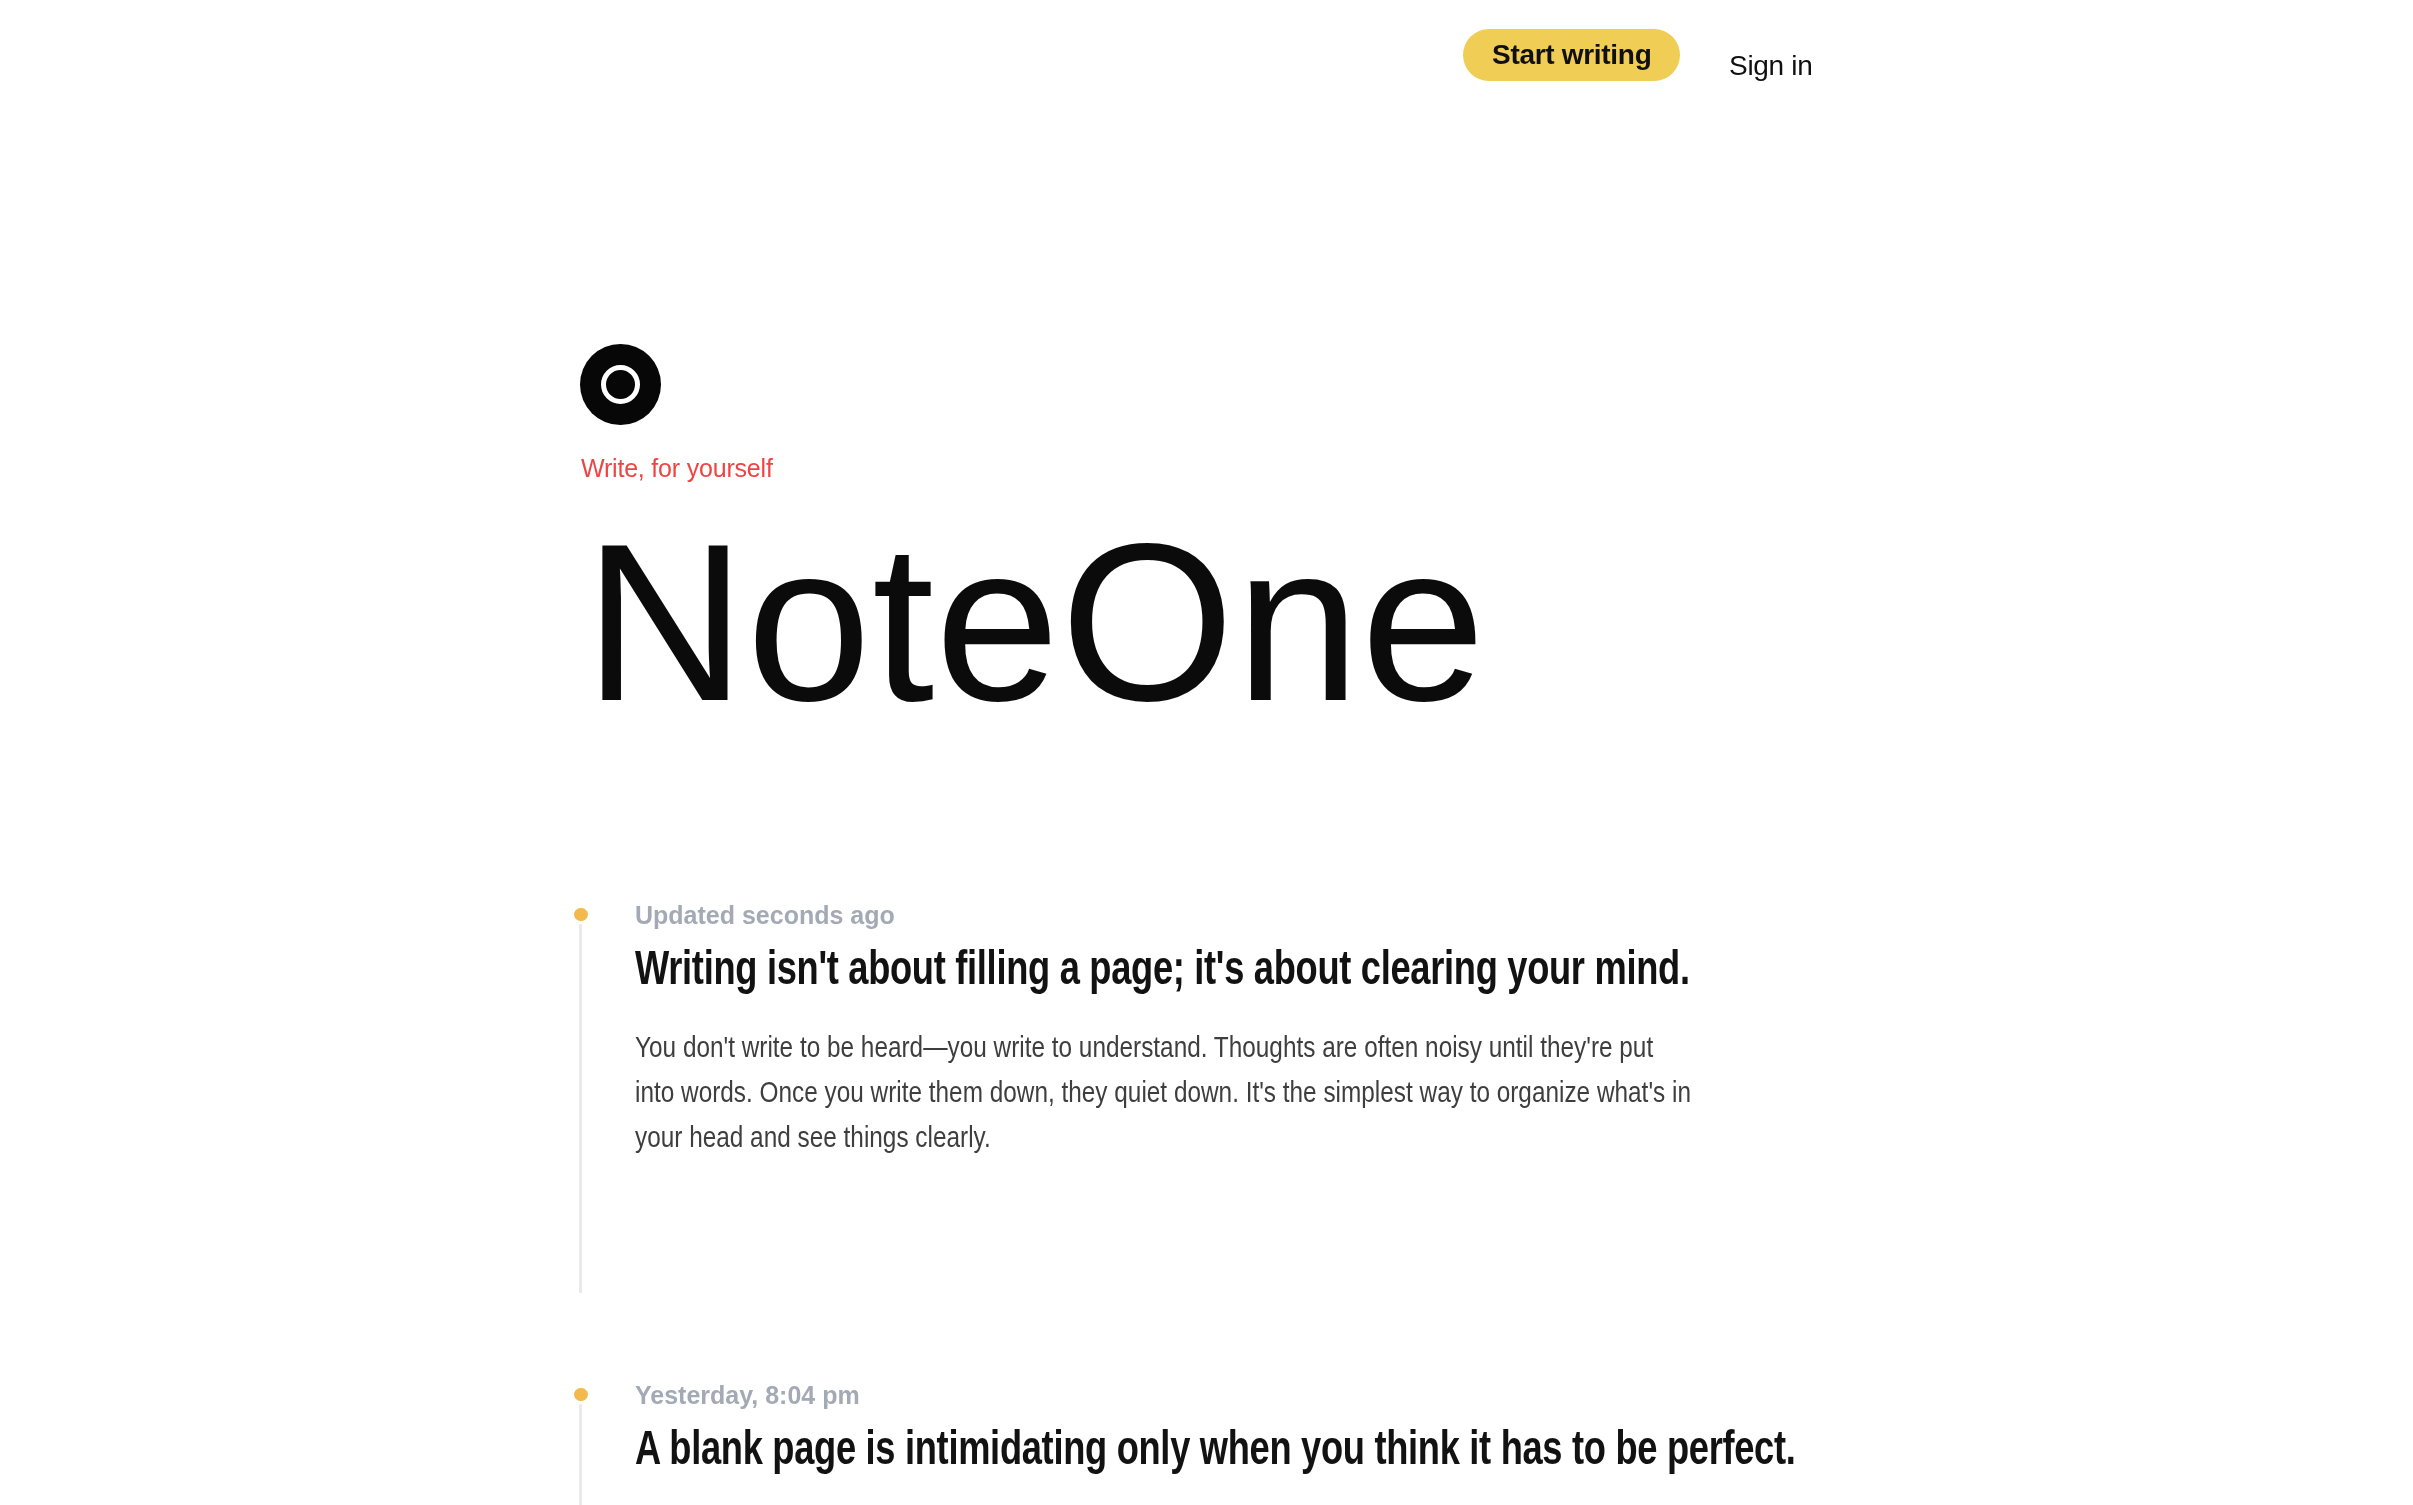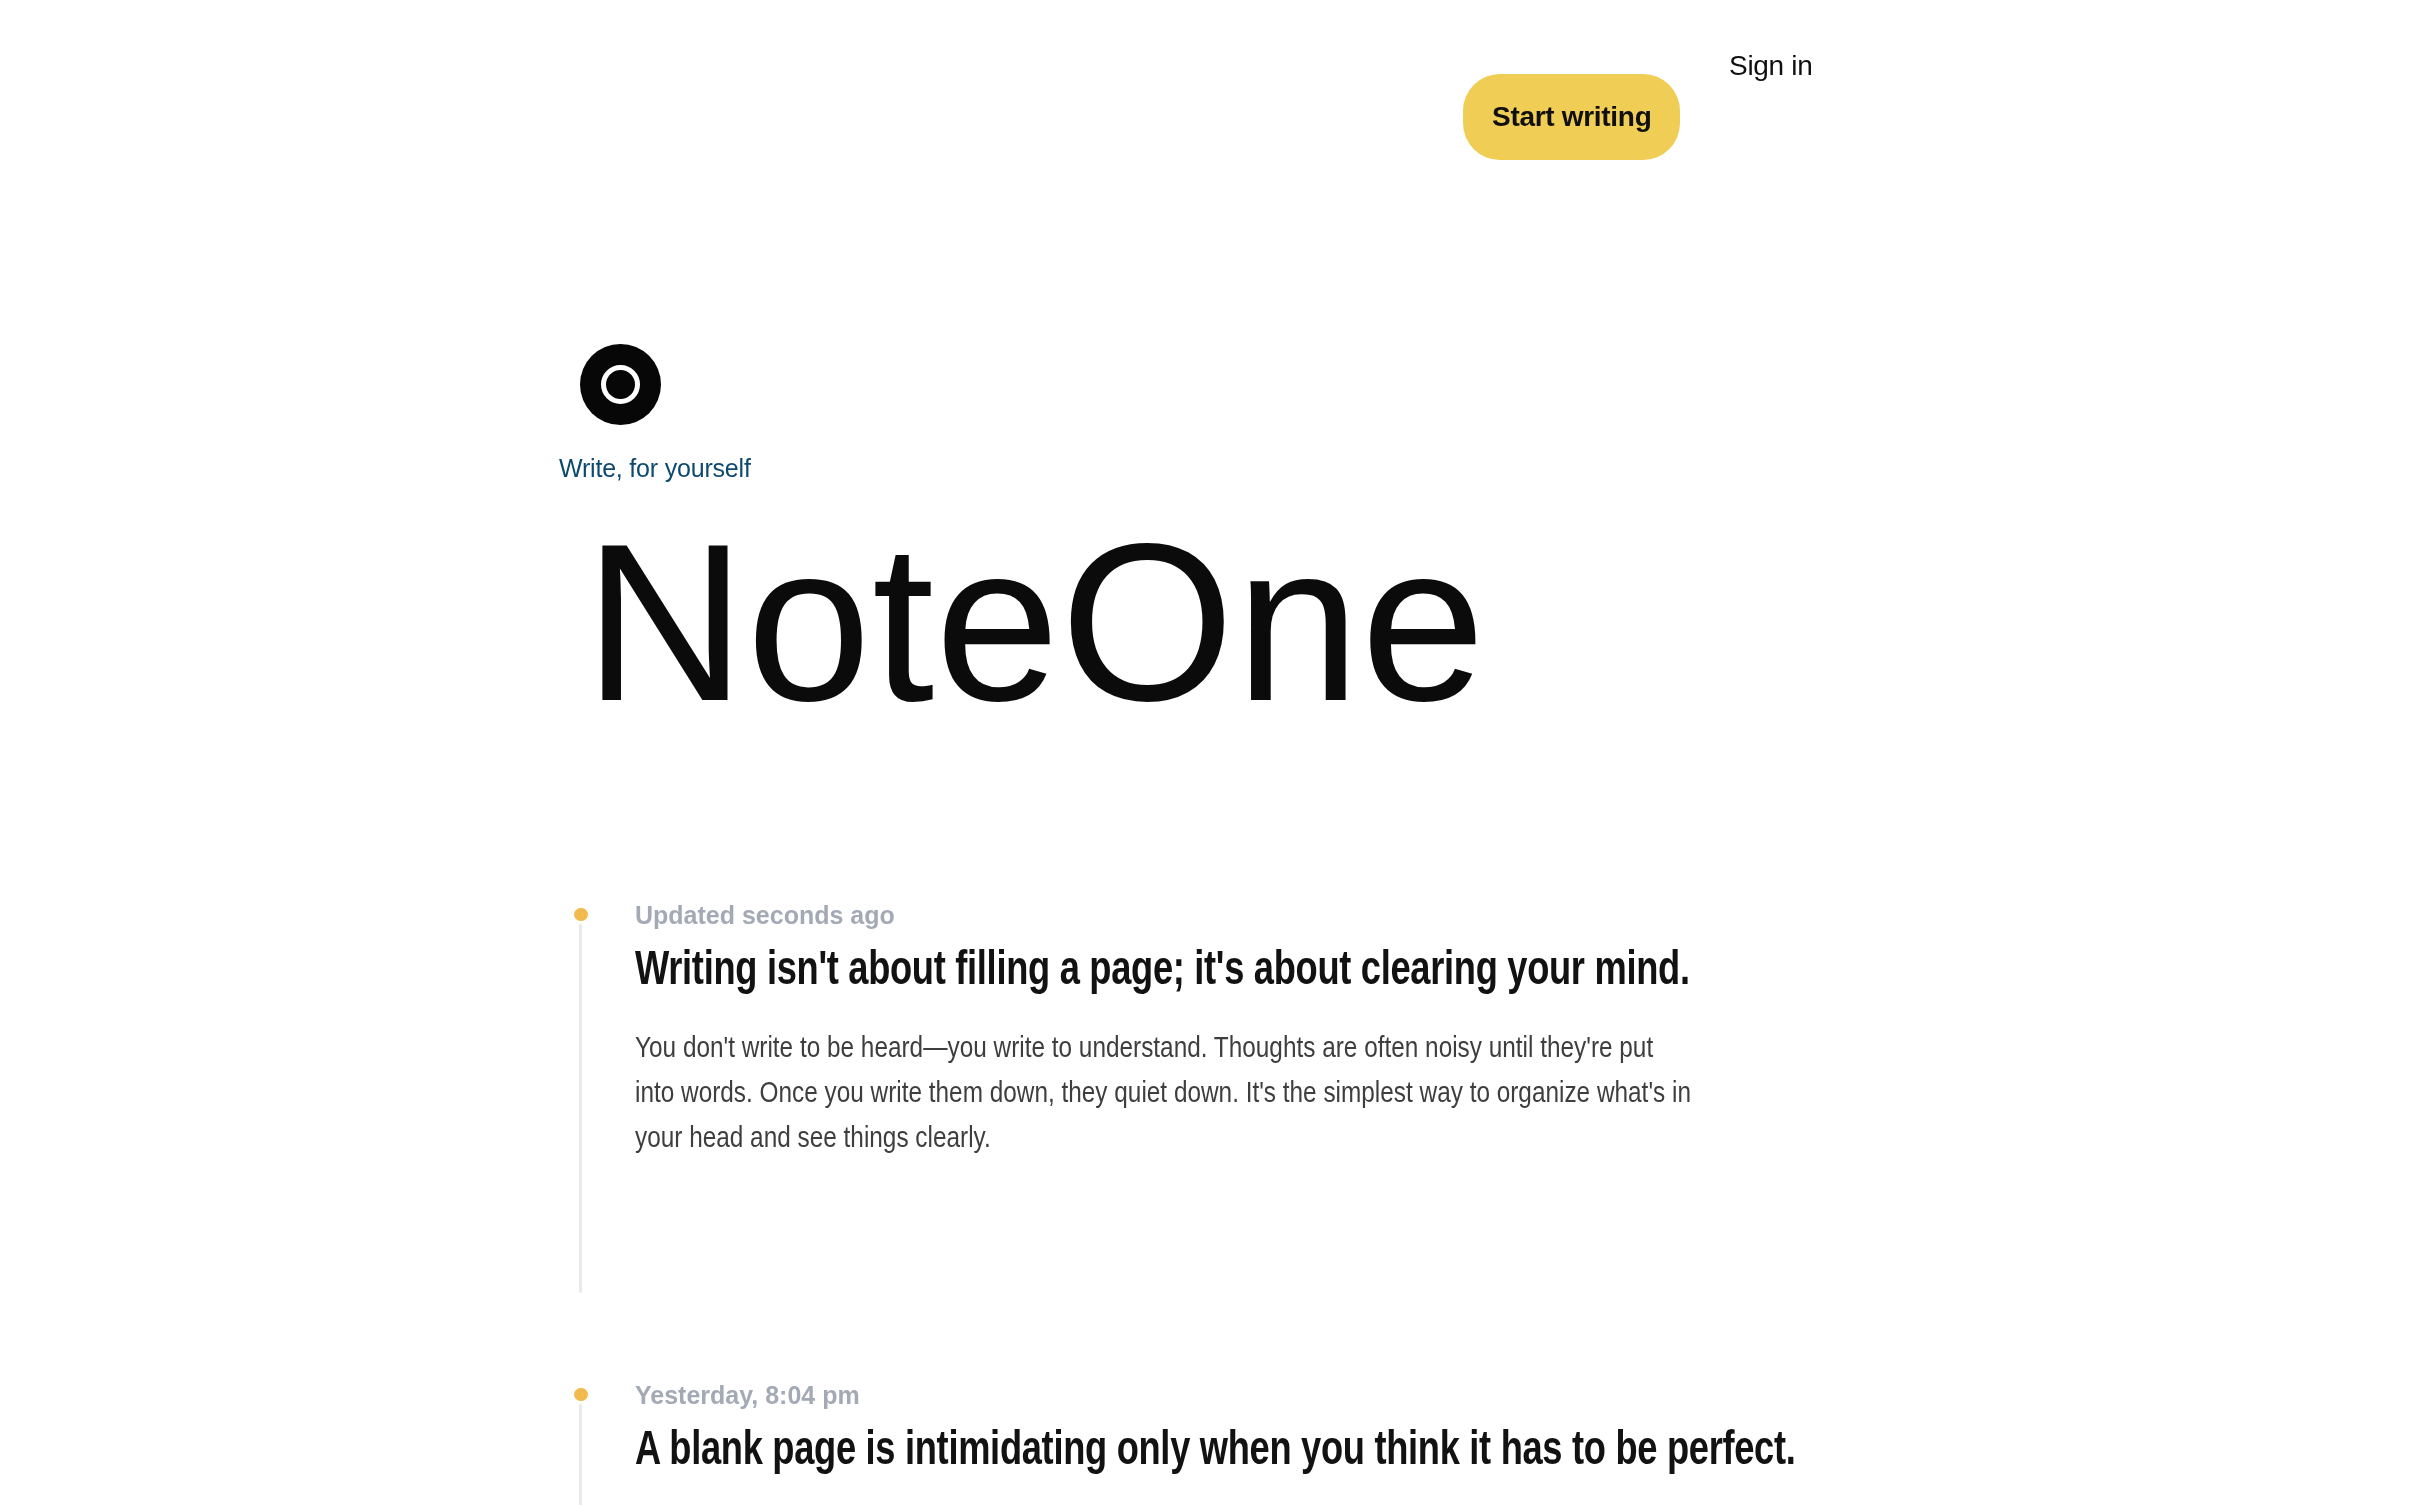--- a/index.html
+++ b/index.html
@@ -7,49 +7,48 @@
     width:2413px;height:1505px;
     background:#ffffff;
     overflow:hidden;
     position:relative;
     font-family:"Liberation Sans", sans-serif;
     -webkit-font-smoothing:antialiased;
   }
 
   
   .start-btn{
-    position:absolute;left:1463px;top:29px;height:86px;
+    position:absolute;left:1463px;top:29px;height:52px;
     display:flex;align-items:center;
     padding:0 29px;border:none;border-radius:37px;
     background:var(--accent);
     font-family:"Liberation Sans", sans-serif;
     font-size:28px;font-weight:600;letter-spacing:-0.3px;color:#101010;
     cursor:pointer;
-    margin-top:45px;
   }
   .signin{
     position:absolute;left:1729px;top:51px;
     font-size:28px;font-weight:400;letter-spacing:-0.3px;color:#101010;
     line-height:29px;text-decoration:none;cursor:pointer;
   }
 
   
   .logo{
     position:absolute;left:580px;top:344px;width:81px;height:81px;
     border-radius:50%;background:#070707;
     display:flex;align-items:center;justify-content:center;
   }
   .logo .ring{
     width:29px;height:29px;border:5px solid #ffffff;border-radius:50%;
     display:block;background:transparent;
   }
   .tagline{
-    position:absolute;left:559px;top:452px;
+    position:absolute;left:581px;top:452px;
     font-size:25px;font-weight:400;letter-spacing:-0.2px;
-    color:#0c4a6e;line-height:32px;
+    color:#ef4444;line-height:32px;
   }
   .app-title{
     position:absolute;left:580px;top:506px;margin:4px;
     font-size:224px;font-weight:400;letter-spacing:0.8px;
     line-height:224px;color:#0b0b0b;white-space:nowrap;
   }
 
   
   .entry{position:absolute;left:574px;width:1346px;}
   .entry-1{top:900px;height:395px;}

